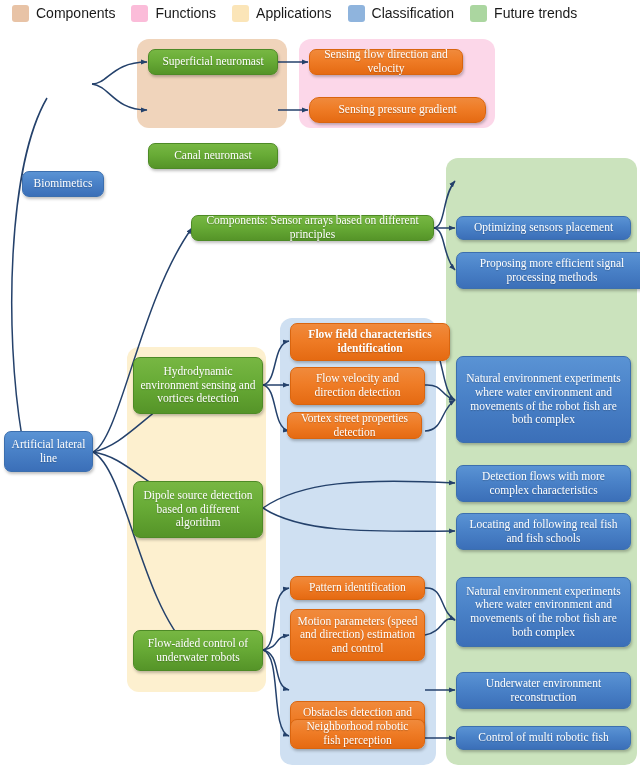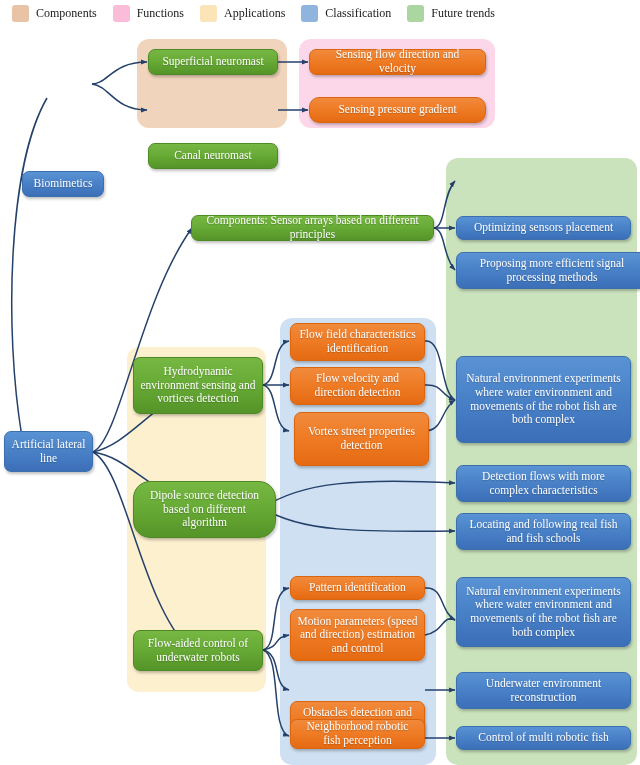--- a/index.html
+++ b/index.html
@@ -40,22 +40,22 @@
     margin-right: 16px;
   }
   .legend-swatch {
     width: 17px;
     height: 17px;
     border-radius: 3px;
     margin-right: 7px;
     flex: none;
   }
   .legend-label {
-    font-family: Liberation Serif, serif;
-    font-size: 12px;
+    font-family: Liberation Sans, sans-serif;
+    font-size: 14px;
     color: #1a1a1a;
     white-space: nowrap;
   }
 
   
   .group {
     position: absolute;
     border-radius: 12px;
     z-index: 5;
   }
@@ -195,50 +195,50 @@
     <span>Artificial lateral line</span>
   </div>
 
   <div class="node n-green" style="left:148px; top:49px; width:130px; height:26px;">
     <span>Superficial neuromast</span>
   </div>
   <div class="node n-green" style="left:148px; top:97px; width:130px; height:26px;margin-top:46px;">
     <span>Canal neuromast</span>
   </div>
 
-  <div class="node n-orange" style="left:309px; top:49px; width:177px; height:26px;align-items:center;">
+  <div class="node n-orange" style="left:309px; top:49px; width:154px; height:26px;align-items:center;">
     <span>Sensing flow direction and velocity</span>
   </div>
   <div class="node n-orange" style="left:309px; top:97px; width:177px; height:26px;border-radius:10px;">
     <span>Sensing pressure gradient</span>
   </div>
 
   <div class="node n-green" style="left:191px; top:215px; width:243px; height:26px;">
     <span>Components: Sensor arrays  based on different principles</span>
   </div>
 
   <div class="node n-green" style="left:133px; top:357px; width:130px; height:57px;">
     <span>Hydrodynamic environment sensing and vortices detection</span>
   </div>
 
-  <div class="node n-green" style="left:133px; top:481px; width:143px; height:57px;border-radius:17px;">
+  <div class="node n-green" style="left:133px; top:481px; width:130px; height:57px;">
     <span>Dipole source detection based on different algorithm</span>
   </div>
 
   <div class="node n-green" style="left:133px; top:630px; width:130px; height:41px;">
     <span>Flow-aided control of underwater robots</span>
   </div>
 
-  <div class="node n-orange" style="left:290px; top:323px; width:135px; height:38px;">
+  <div class="node n-orange" style="left:290px; top:323px; width:160px; height:38px;font-weight:bold;">
     <span>Flow field characteristics identification</span>
   </div>
   <div class="node n-orange" style="left:290px; top:367px; width:135px; height:38px;">
     <span>Flow velocity and direction detection</span>
   </div>
-  <div class="node n-orange" style="left:294px; top:412px; width:135px; height:54px;">
+  <div class="node n-orange" style="left:287px; top:412px; width:135px; height:27px;">
     <span>Vortex street properties detection</span>
   </div>
 
   <div class="node n-orange" style="left:290px; top:576px; width:135px; height:24px;">
     <span>Pattern identification</span>
   </div>
   <div class="node n-orange" style="left:290px; top:609px; width:135px; height:52px;">
     <span>Motion parameters (speed and direction) estimation and control</span>
   </div>
   <div class="node n-orange" style="left:290px; top:685px; width:135px; height:38px;margin-top:16px;">

